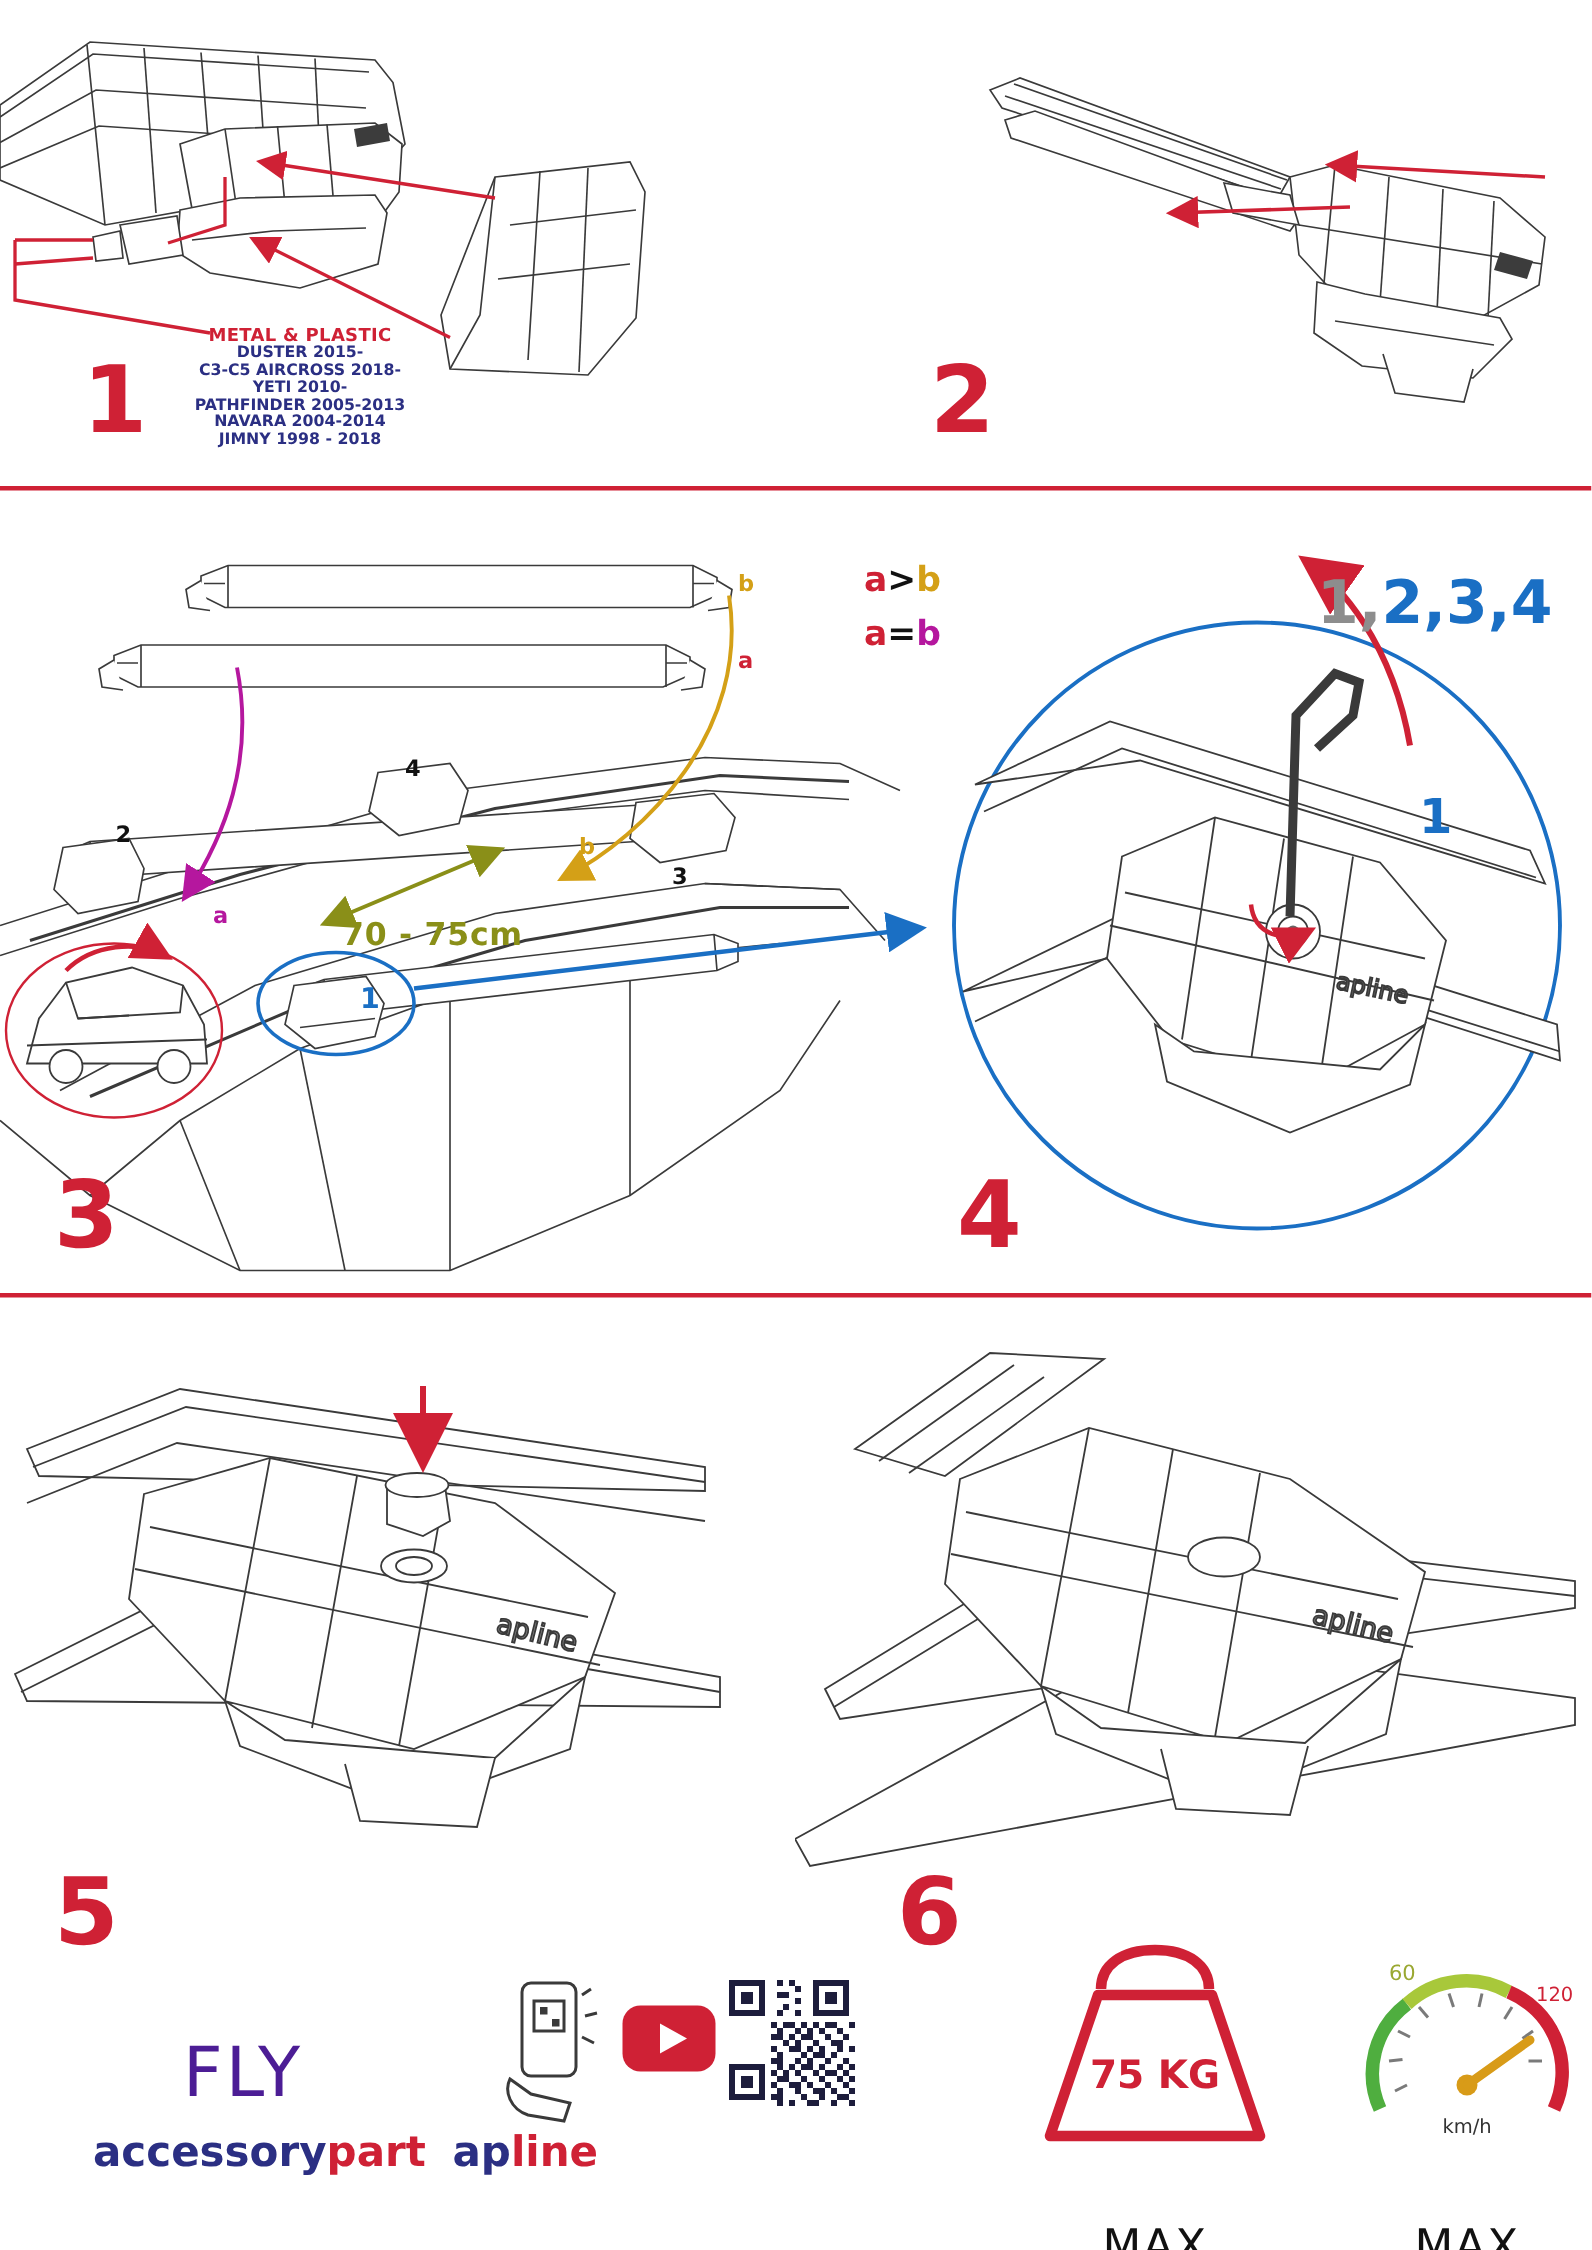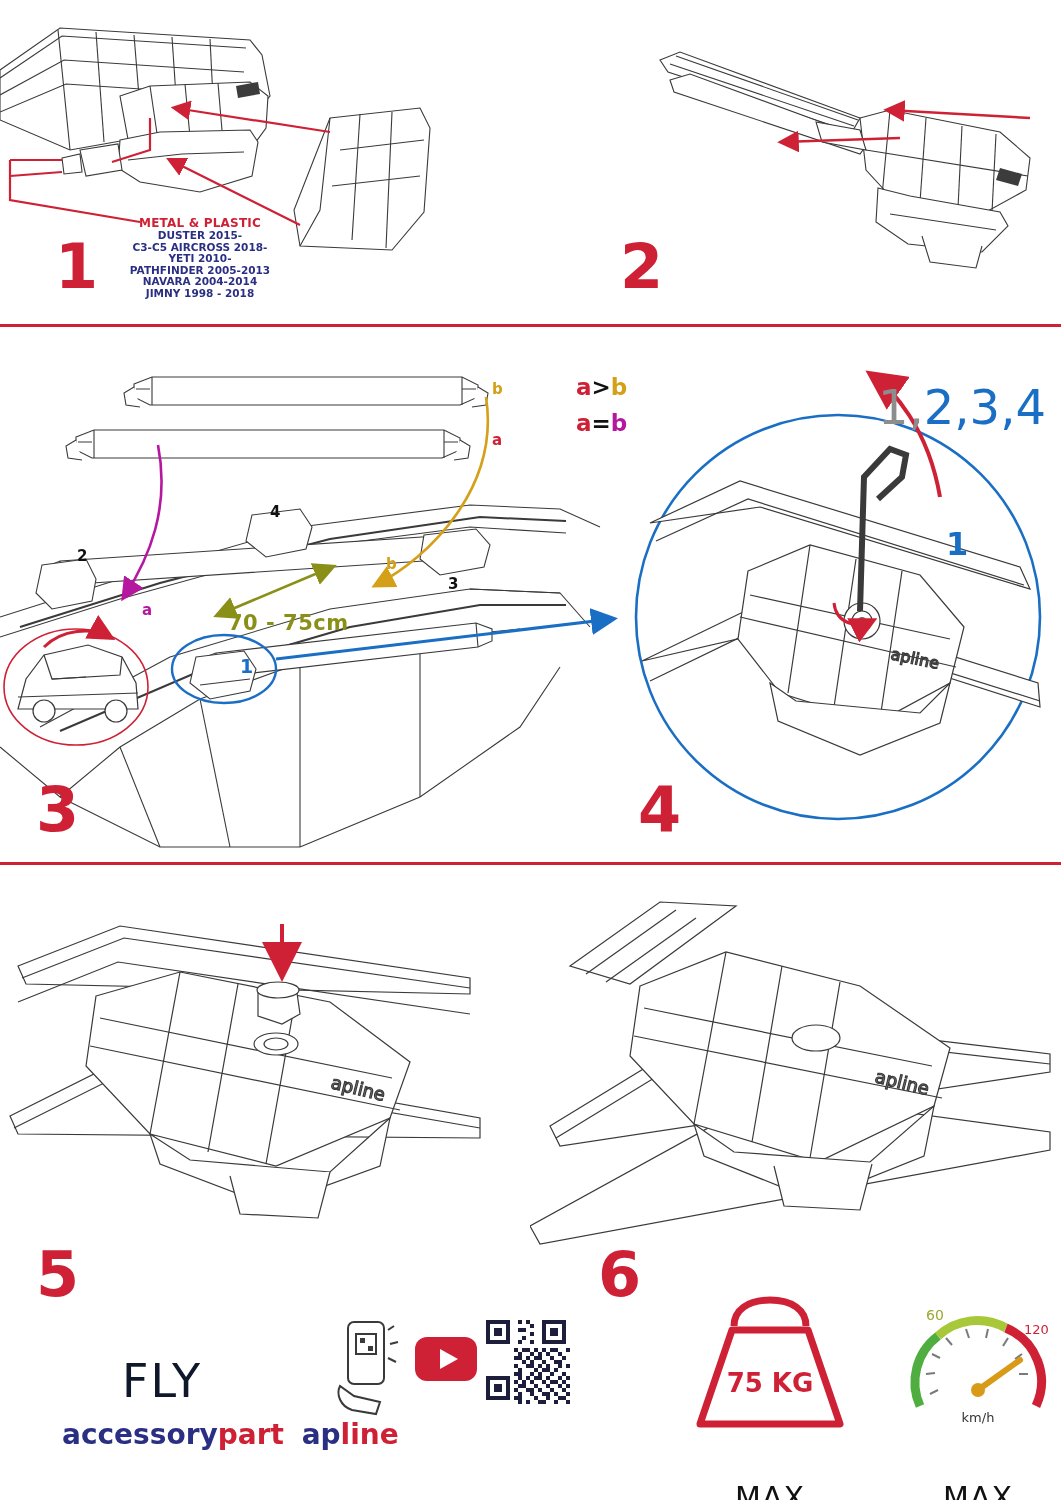--- a/index.html
+++ b/index.html
@@ -62,22 +62,22 @@
     font-weight: 700;
     font-size: 23px;
     letter-spacing: 0px;
   }
   .cmp .a { color: #cf2135; }
   .cmp .op { color: #111111; }
   .cmp .b { color: #d4a017; }
   .cmp .bmag { color: #b5179e; }
   .seq {
     font-family: "DejaVu Sans", sans-serif;
-    font-weight: 400;
-    font-size: 48px;
+    font-weight: 700;
+    font-size: 40px;
   }
   .seq .g { color: #8d8d8d; }
   .seq .bl { color: #1a6fc4; }
   .dim-text {
     font-family: "DejaVu Sans", sans-serif;
     font-weight: 700;
     font-size: 21px;
     color: #8a8f18;
     letter-spacing: 0.5px;
   }
@@ -88,21 +88,21 @@
   }
   .tag-b { color: #d4a017; }
   .tag-a { color: #cf2135; }
   .tag-mag { color: #b5179e; }
   .tag-num { color: #111; font-size: 15px; font-weight: 700; font-family: "DejaVu Sans", sans-serif;}
   .tag-blue { color: #1a6fc4; }
   .brand-fly {
     font-family: "DejaVu Sans", sans-serif;
     font-weight: 400;
     font-size: 46px;
-    color: #0f172a;
+    color: #4c1d95;
     letter-spacing: 2px;
   }
   .brand-line {
     font-family: "DejaVu Sans", sans-serif;
     font-size: 28px;
     letter-spacing: 0px;
   }
   .brand-line .accessory { color: #2b2f83; font-weight: 700;}
   .brand-line .part { color: #cf2135; font-weight: 700;}
   .brand-line .ap { color: #2b2f83; font-weight: 700;}

